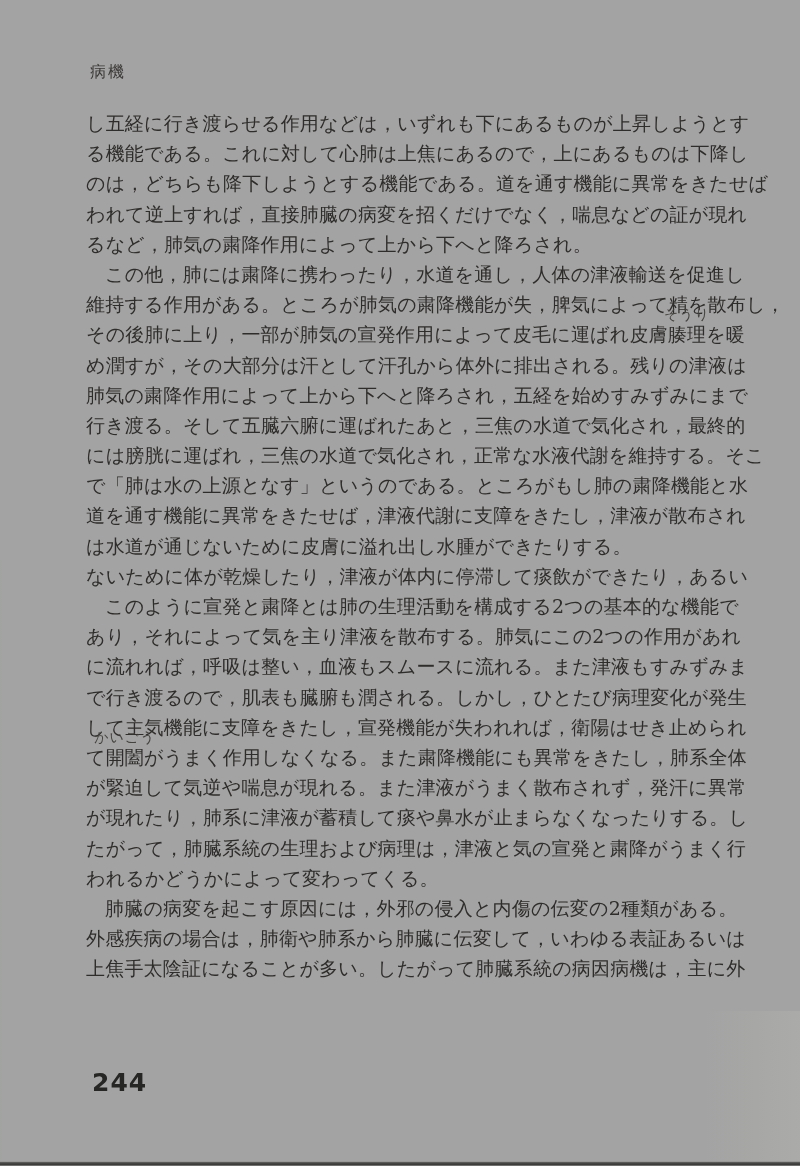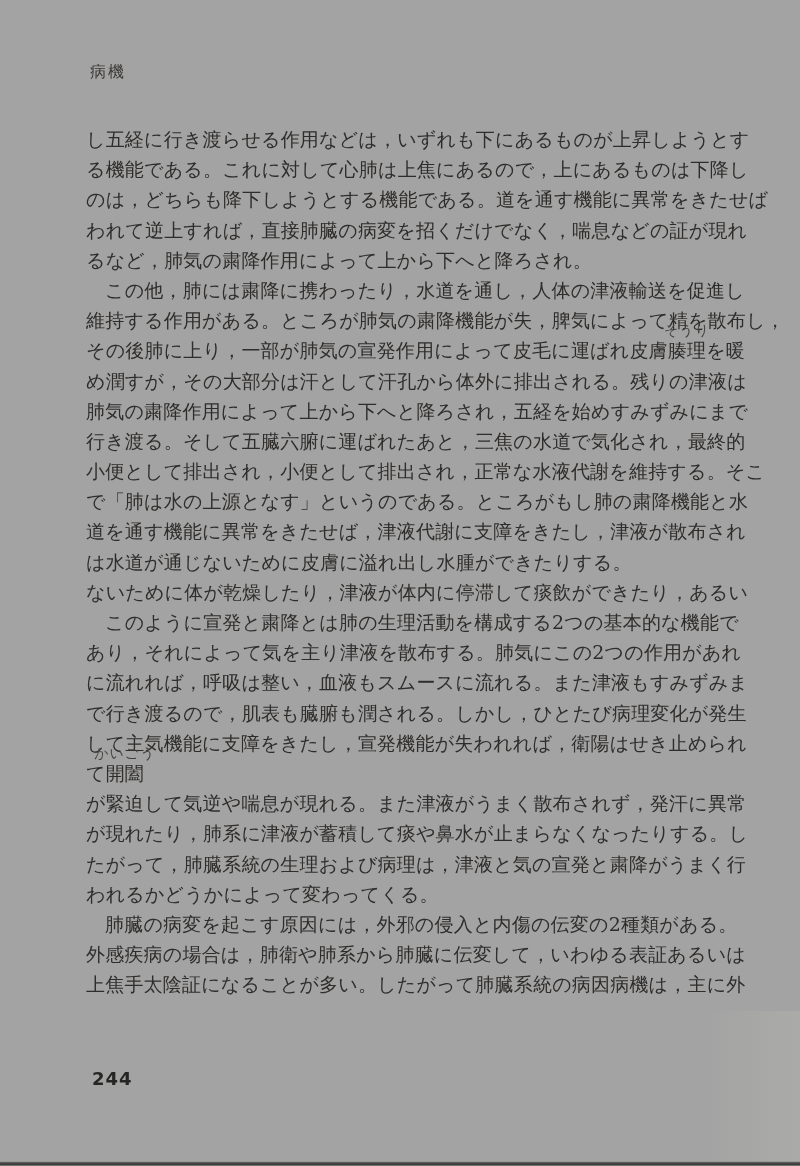--- a/index.html
+++ b/index.html
@@ -15,21 +15,21 @@
     position: absolute;
     left: 90px;
     top: 62px;
     font-size: 16px;
     letter-spacing: 2px;
     color: #3c3a38;
   }
   .body-text {
     position: absolute;
     left: 86px;
-    top: 124px;
+    top: 108px;
     width: 660px;
     font-size: 19px;
     line-height: 30.2px;
     color: #2f2d2b;
     letter-spacing: 0.2px;
   }
   .line { height: 30.2px; white-space: nowrap; overflow: visible; }
   .indent { text-indent: 19px; }
   .ruby-wrap { position: relative; display: inline-block; }
   .rt {
@@ -42,21 +42,21 @@
     letter-spacing: 1px;
     color: #45433f;
     white-space: nowrap;
   }
   .page-number {
     position: absolute;
     left: 92px;
     top: 1068px;
     font-family: "DejaVu Sans", sans-serif;
     font-weight: bold;
-    font-size: 18px;
+    font-size: 25px;
     letter-spacing: 1px;
     color: #262624;
   }
   .scan-edge-bottom {
     position: absolute;
     left: 0; right: 0; bottom: 0;
     height: 5px;
     background: linear-gradient(to bottom, #b9b9b7 0%, #4a4a48 35%, #3c3c3a 70%, #8a8a88 100%);
   }
   .scan-shadow-corner {
@@ -90,34 +90,34 @@
       <div class="line">るなど，肺気の粛降作用によって上から下へと降ろされ。</div>
     </div>
 
     <div class="paragraph">
       <div class="line indent">この他，肺には粛降に携わったり，水道を通し，人体の津液輸送を促進し</div>
       <div class="line">維持する作用がある。ところが肺気の粛降機能が失，脾気によって精を散布し，</div>
       <div class="line"><span>その後肺に上り，一部が肺気の宣発作用によって皮毛に運ばれ皮膚</span><span class="ruby-wrap"><span>腠理</span><span class="rt">そうり</span></span><span>を暖</span></div>
       <div class="line">め潤すが，その大部分は汗として汗孔から体外に排出される。残りの津液は</div>
       <div class="line">肺気の粛降作用によって上から下へと降ろされ，五経を始めすみずみにまで</div>
       <div class="line">行き渡る。そして五臓六腑に運ばれたあと，三焦の水道で気化され，最終的</div>
-      <div class="line">小便として排出され，小便として排出され，正常な水液代謝を維持する。そこ</div>
+      <div class="line">には膀胱に運ばれ，三焦の水道で気化され，正常な水液代謝を維持する。そこ</div>
       <div class="line">で「肺は水の上源となす」というのである。ところがもし肺の粛降機能と水</div>
       <div class="line">道を通す機能に異常をきたせば，津液代謝に支障をきたし，津液が散布され</div>
       <div class="line">は水道が通じないために皮膚に溢れ出し水腫ができたりする。</div>
       <div class="line">ないために体が乾燥したり，津液が体内に停滞して痰飲ができたり，あるい</div>
     </div>
 
     <div class="paragraph">
       <div class="line indent">このように宣発と粛降とは肺の生理活動を構成する2つの基本的な機能で</div>
       <div class="line">あり，それによって気を主り津液を散布する。肺気にこの2つの作用があれ</div>
       <div class="line">に流れれば，呼吸は整い，血液もスムースに流れる。また津液もすみずみま</div>
       <div class="line">で行き渡るので，肌表も臓腑も潤される。しかし，ひとたび病理変化が発生</div>
       <div class="line">して主気機能に支障をきたし，宣発機能が失われれば，衛陽はせき止められ</div>
-      <div class="line"><span>て</span><span class="ruby-wrap"><span>開闔</span><span class="rt">かいごう</span></span></div>
+      <div class="line"><span>て</span><span class="ruby-wrap"><span>開闔</span><span class="rt">かいごう</span></span><span>がうまく作用しなくなる。また粛降機能にも異常をきたし，肺系全体</span></div>
       <div class="line">が緊迫して気逆や喘息が現れる。また津液がうまく散布されず，発汗に異常</div>
       <div class="line">が現れたり，肺系に津液が蓄積して痰や鼻水が止まらなくなったりする。し</div>
       <div class="line">たがって，肺臓系統の生理および病理は，津液と気の宣発と粛降がうまく行</div>
       <div class="line">われるかどうかによって変わってくる。</div>
     </div>
 
     <div class="paragraph">
       <div class="line indent">肺臓の病変を起こす原因には，外邪の侵入と内傷の伝変の2種類がある。</div>
       <div class="line">外感疾病の場合は，肺衛や肺系から肺臓に伝変して，いわゆる表証あるいは</div>
       <div class="line">上焦手太陰証になることが多い。したがって肺臓系統の病因病機は，主に外</div>

